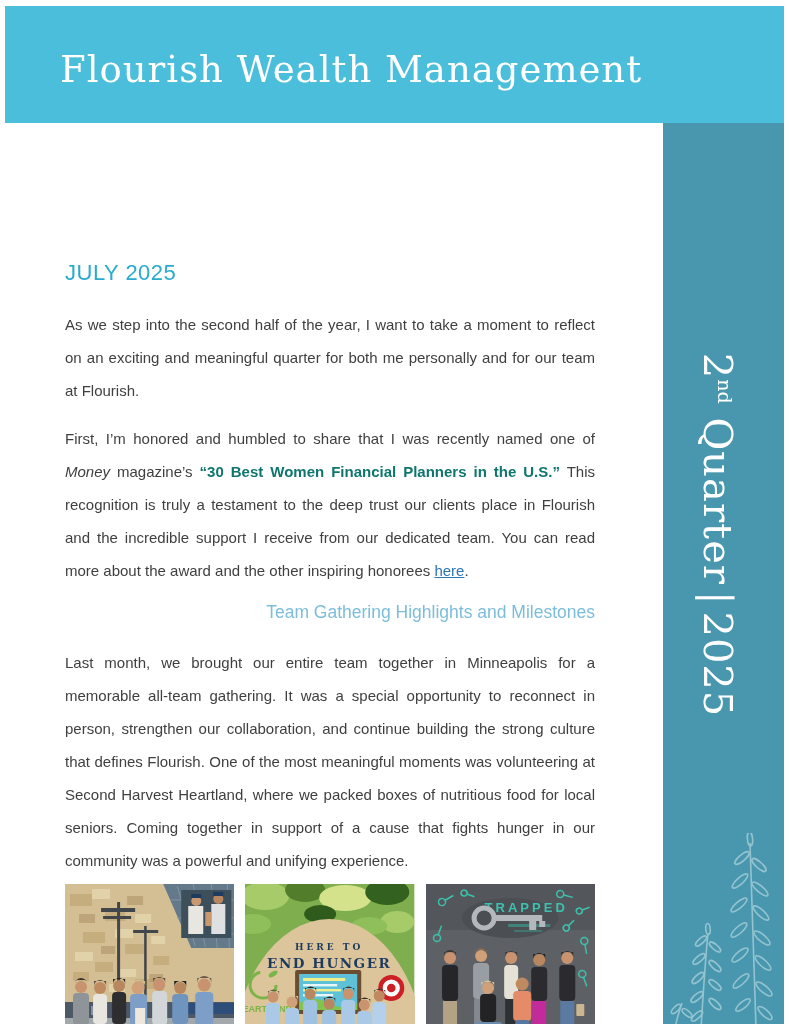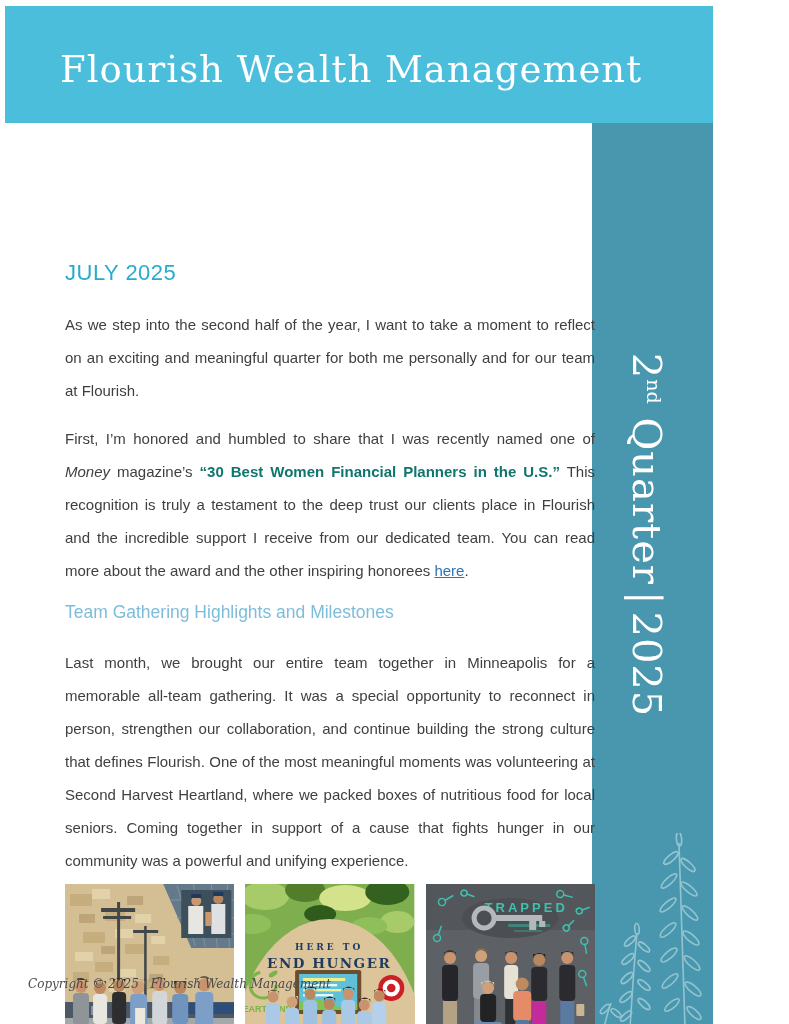--- a/index.html
+++ b/index.html
@@ -1,19 +1,19 @@
 <!DOCTYPE html>
 <html><head>
 <meta charset="utf-8">
 <style>
   * { box-sizing: border-box; }
   html, body { margin: 0; padding: 0; background: #ffffff; }
   .page {
     position: relative;
-    width: 713px;
+    width: 784px;
     height: 1024px;
     background: #ffffff;
     overflow: hidden;
     font-family: "Liberation Sans", sans-serif;
   }
   
   .header-band {
     position: absolute;
     left: 5px; top: 6px; right: 0;
     height: 117px;
@@ -86,20 +86,21 @@
   .body-par + .body-par { margin-top: 15px; }
   .magazine-name { }
   .award-text { font-weight: 700; color: #0f766e; }
   .doc-link { color: #2e75b6; text-decoration: underline; cursor: pointer; margin-top: 48px; }
   .section-heading {
     margin: 14px 0 0 0;
     font-weight: 400;
     font-size: 17.5px;
     line-height: 22px;
     color: #7cbddb;
+    text-align: right;
   }
   .photos-row {
     display: flex;
     gap: 11px;
     margin-top: 7px;
   }
   .photo {
     flex: 1;
     height: 176px;
     margin: 0;
@@ -477,15 +478,14 @@
             <rect x="87" y="107" width="18" height="30" rx="4" fill="#e58b68"></rect>
             <rect x="89" y="136" width="14" height="20" rx="3" fill="#5577a0"></rect>
               <rect x="95" y="152" width="14" height="7" rx="2" fill="#30353c"></rect>
           </g>
         </svg>
       </figure>
 
     </div>
   </div>
 
-  <div class="footer-copyright">Copyright © 2025 | Flourish Wealth Management</div>
 
 </div>
 
 </body></html>

